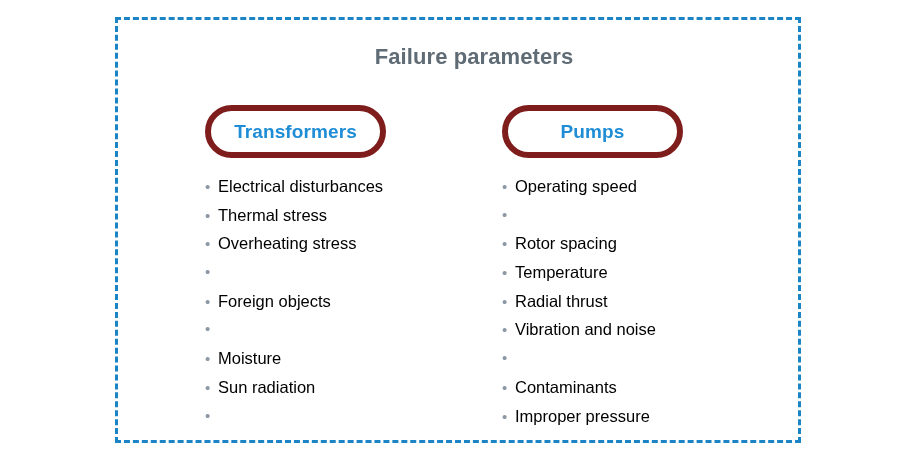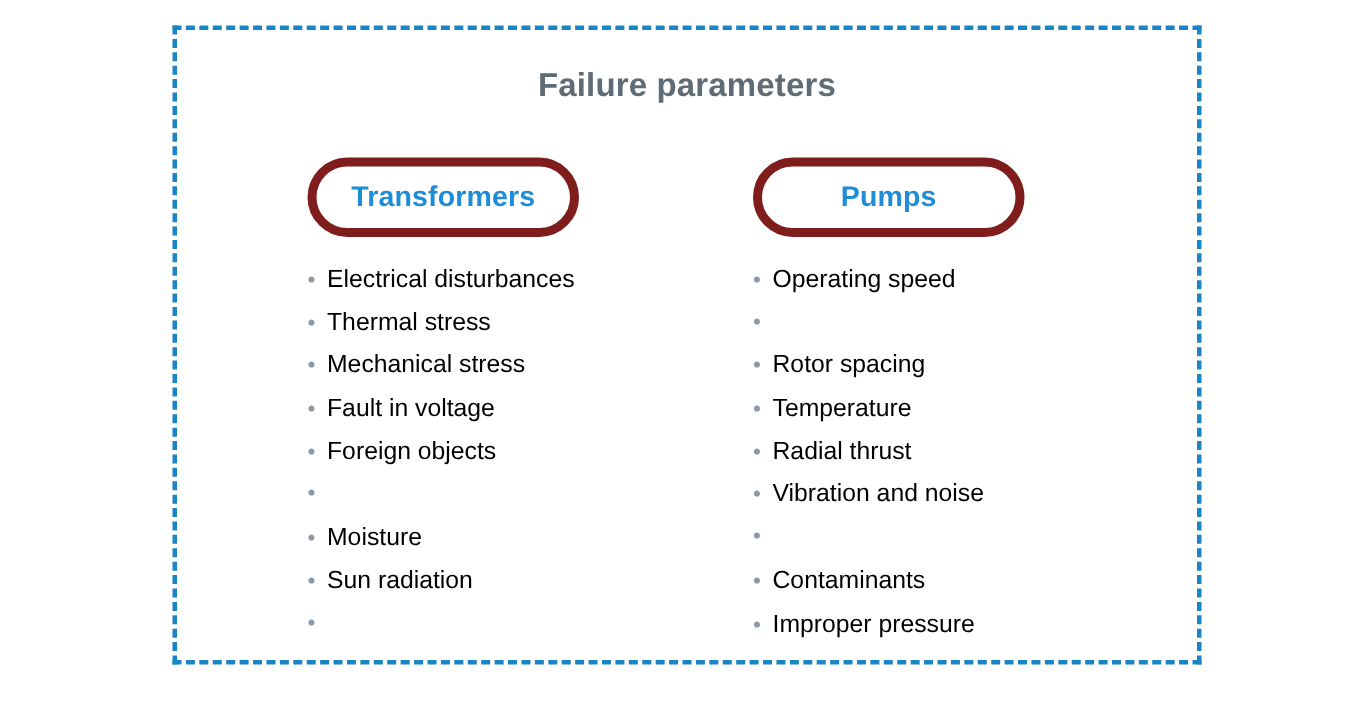--- a/index.html
+++ b/index.html
@@ -30,21 +30,21 @@
     width: 686px;
     height: 426px;
     box-sizing: border-box;
     border: 3px dashed #1b84c4;
     background: #ffffff;
   }
 
   
   #diagram-title {
     position: absolute;
-    left: 0;
+    left: 16px;
     top: 24px;
     width: 100%;
     text-align: center;
     font-size: 22px;
     font-weight: bold;
     color: #5f6b75;
     letter-spacing: 0.1px;
   }
 
   
@@ -135,25 +135,24 @@
             <li class="param-item">
               <span class="bullet-icon">•</span>
               <span class="param-text">Electrical disturbances</span>
             </li>
             <li class="param-item">
               <span class="bullet-icon">•</span>
               <span class="param-text">Thermal stress</span>
             </li>
             <li class="param-item">
               <span class="bullet-icon">•</span>
-              <span class="param-text">Mechanical stress</span>
-            </li>
-            <li class="param-item">
-              <span class="bullet-icon">•</span>
-              <span class="param-text">Fault in voltage</span>
+              <span class="param-text">Overheating stress</span>
+            </li>
+            <li class="param-item">
+              <span class="bullet-icon">•</span>
             </li>
             <li class="param-item">
               <span class="bullet-icon">•</span>
               <span class="param-text">Foreign objects</span>
             </li>
             <li class="param-item">
               <span class="bullet-icon">•</span>
             </li>
             <li class="param-item">
               <span class="bullet-icon">•</span>

